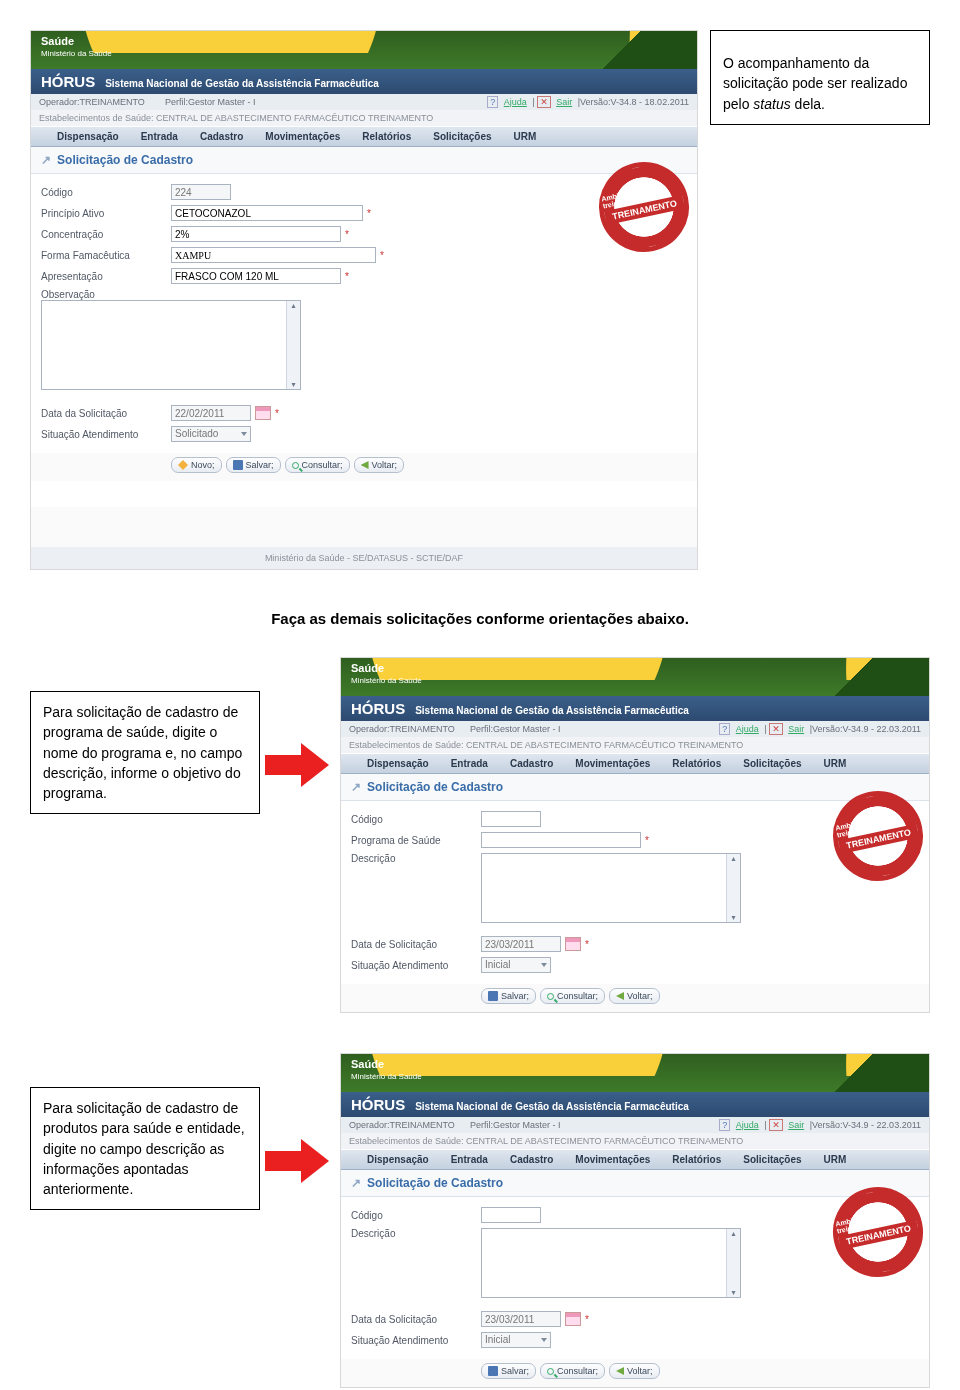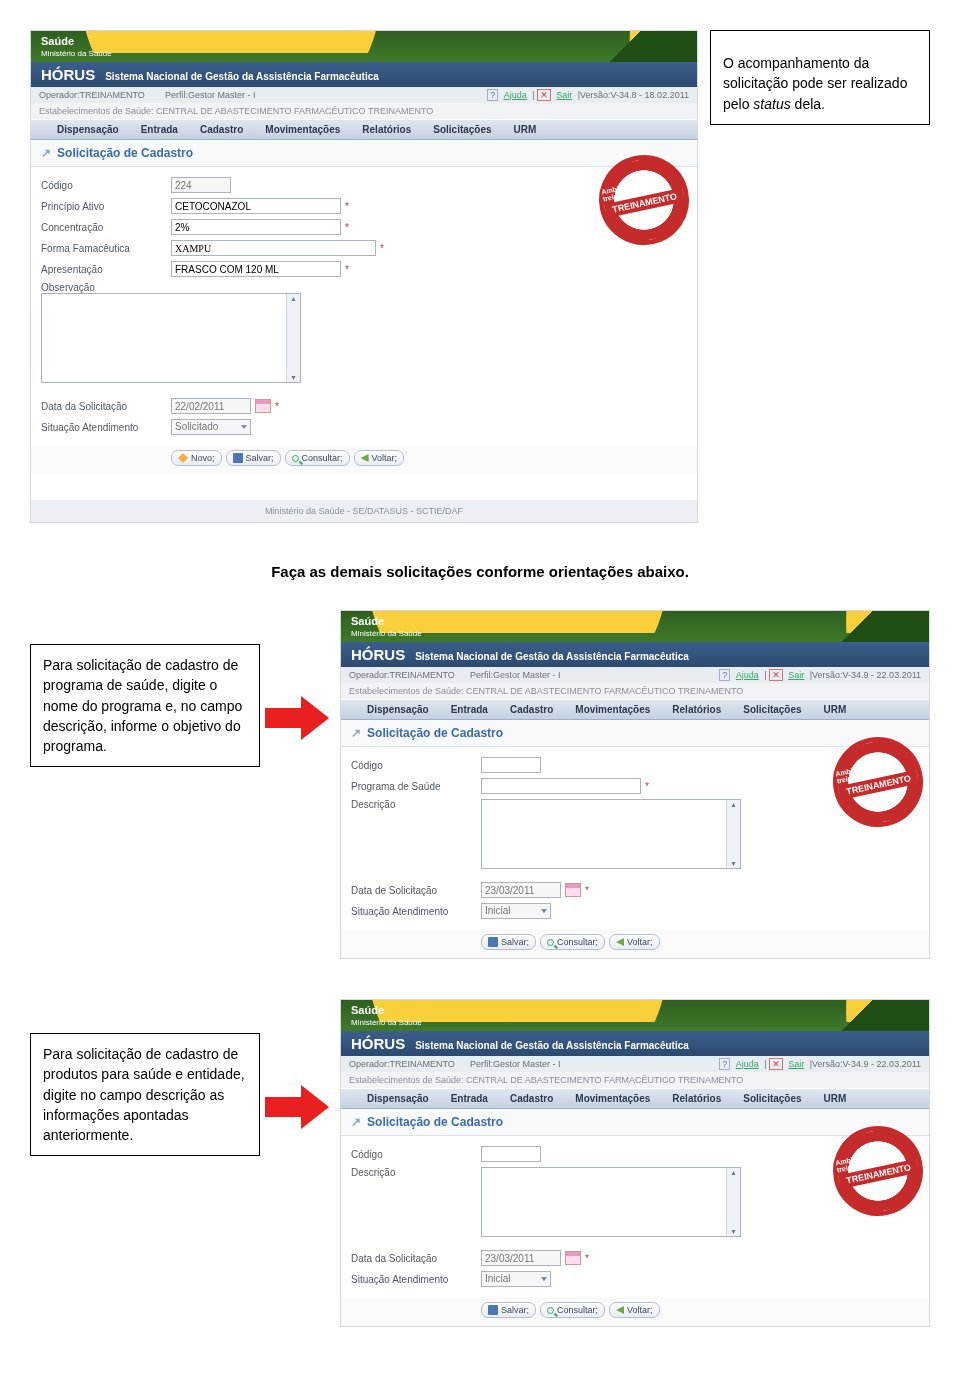--- a/index.html
+++ b/index.html
@@ -3,21 +3,21 @@
 <meta charset="utf-8">
 <style>
   * { box-sizing: border-box; margin: 0; padding: 0; }
   body { font-family: Arial, sans-serif; font-size: 11px; background: #fff; width: 960px; }
   .page { padding: 30px; }
   
   
   .shot { border: 1px solid #d8d8d8; background: #fafafa; }
   
   
-  .hdr-band { position: relative; height: 31px; background: linear-gradient(#2f5f1f 0%, #3e7a29 100%); overflow: hidden; padding-left: 10px; }
+  .hdr-band { position: relative; height: 38px; background: linear-gradient(#2f5f1f 0%, #3e7a29 100%); overflow: hidden; padding-left: 10px; }
   .hdr-band::before { content: ""; position: absolute; left: 0; right: 0; top: 0; height: 22px;
     background: radial-gradient(circle at 30% -40px, #f9cf3a 150px, transparent 151px),
                 radial-gradient(circle at 120% 10px, #f9cf3a 200px, transparent 201px); }
   .hdr-band::after { content: ""; position: absolute; right: 0; top: 0; width: 120px; height: 38px;
     background: linear-gradient(135deg, transparent 40%, #1f4f14 40%); }
   .saude-tag { position: absolute; left: 10px; top: 4px; font-size: 11px; font-weight: bold; color: #fff; }
   .saude-sub { position: absolute; left: 10px; top: 18px; font-size: 8px; color: #fff; }
   
   
   .horus-bar { background: linear-gradient(#3a5f8a, #2d4a70); color: #fff; padding: 4px 10px; display: flex; align-items: baseline; gap: 10px; }
@@ -58,21 +58,21 @@
   .btn-row { display: flex; gap: 4px; padding: 4px 10px 8px 140px; }
   .btn { border: 1px solid #b5c0cf; background: linear-gradient(#fdfdfe, #e8edf3); font-size: 9px; padding: 2px 6px; display: inline-flex; align-items: center; gap: 3px; color: #3c4a5c; border-radius: 7px; }
   .btn .ico { width: 10px; height: 10px; display: inline-block; }
   .ico.new { background: #f4b13d; clip-path: polygon(50% 0, 100% 50%, 50% 100%, 0 50%); }
   .ico.save { background: #4a77b3; border-radius: 1px; }
   .ico.search { border: 1.5px solid #3a6; border-radius: 50%; width: 7px; height: 7px; position: relative; }
   .ico.search::after { content: ""; position: absolute; width: 4px; height: 1.5px; background: #3a6; transform: rotate(45deg); left: 6px; top: 6px; }
   .ico.back { background: #6fa93f; clip-path: polygon(100% 0, 100% 100%, 0 50%); width: 8px; height: 8px; }
   
   
-  .shot-footer { text-align: center; font-size: 9px; color: #8b919a; padding: 6px; background: #eceff3; }
+  .shot-footer { text-align: center; font-size: 9px; color: #8b919a; padding: 6px; background: #eceff3; margin-top: 40px; }
   
   
   .callout { border: 1.5px solid #000; padding: 10px 12px; font-size: 14px; line-height: 1.45; background: #fff; }
   
   
   .row1 { display: flex; gap: 12px; align-items: flex-start; }
   .row1 .shot { flex: 1; }
   .row1 .callout { width: 220px; }
   
   .mid-text { text-align: center; font-size: 15px; font-weight: bold; margin: 40px 0 30px; }
@@ -142,21 +142,21 @@
       </div>
       <div class="fr">
             <span class="flabel">Código</span>
             <span class="fcontrol">
               <input class="txt ro" style="width: 60px;" value="224">
             </span>
           </div>
       <div class="fr">
             <span class="flabel">Princípio Ativo</span>
             <span class="fcontrol">
-              <input class="txt" style="width: 170px;" value="CETOCONAZOL">
+              <input class="txt" style="width: 192px;" value="CETOCONAZOL">
               <span class="req">*</span>
             </span>
           </div>
       <div class="fr">
             <span class="flabel">Concentração</span>
             <span class="fcontrol">
               <input class="txt" style="width: 170px;" value="2%">
               <span class="req">*</span>
             </span>
           </div>

